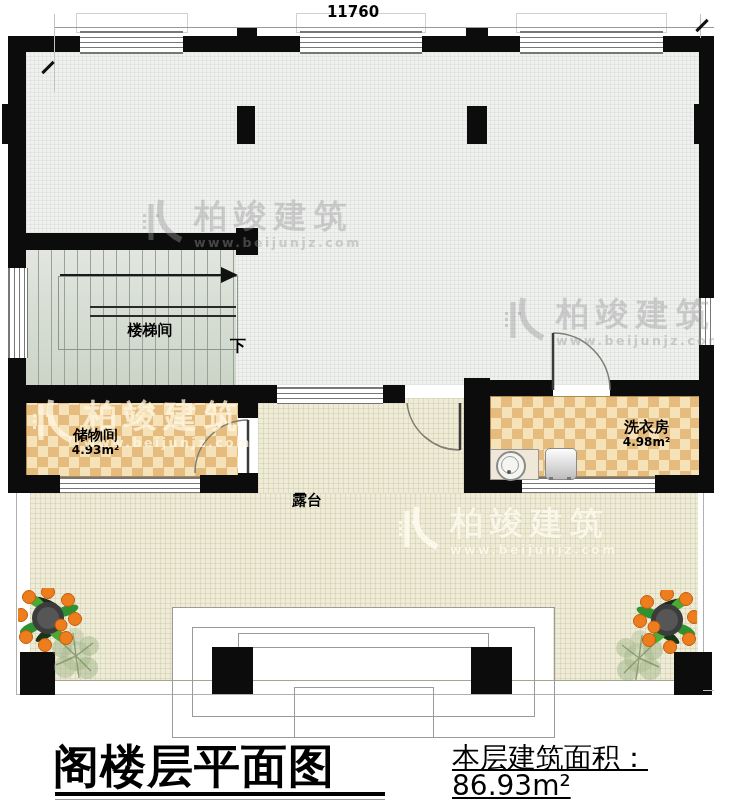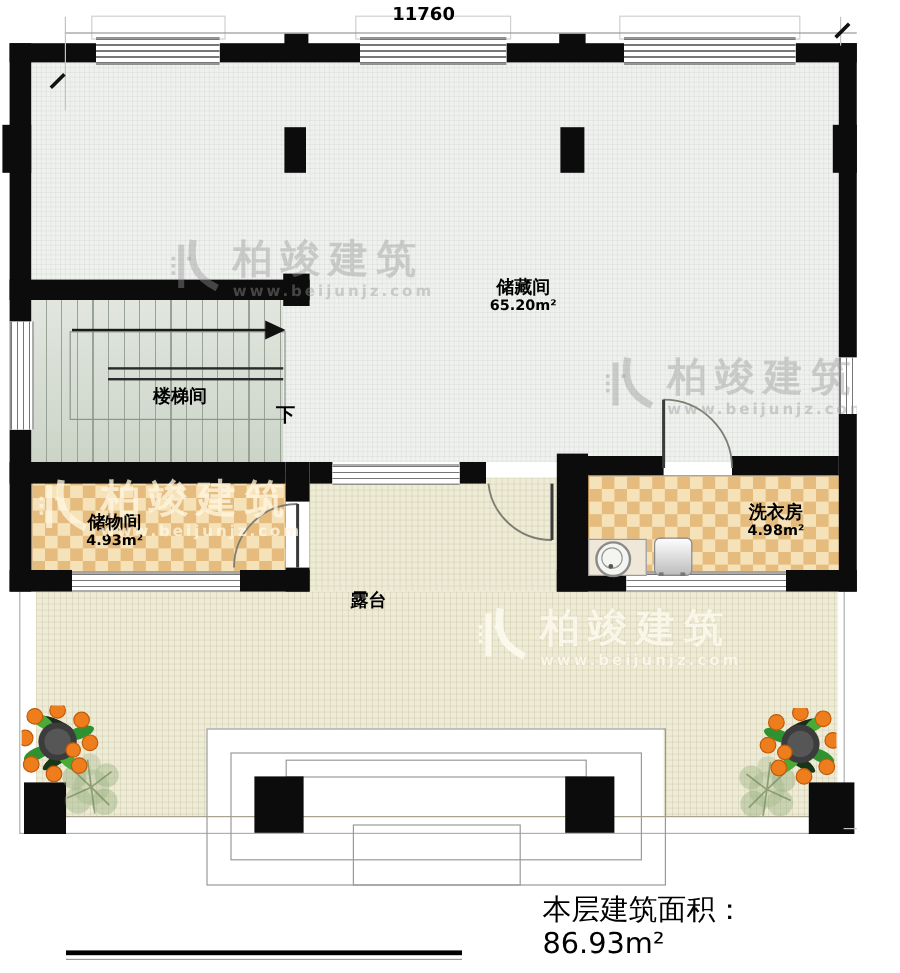--- a/index.html
+++ b/index.html
@@ -60,21 +60,21 @@
   .counter{position:absolute;background:#efe8d8;border:1px solid #999;z-index:6;}
   .basin{position:absolute;border-radius:50%;border:2px solid #8a8a8a;background:#f4f4f0;z-index:7;}
   .basin-in{position:absolute;border-radius:50%;border:1px solid #9a9a9a;z-index:8;}
   .dot{position:absolute;border-radius:50%;background:#555;z-index:9;}
   .washer{position:absolute;border-radius:5px;border:1px solid #8a8a8a;
     background:linear-gradient(180deg,#fdfdfd,#bdbdbd);z-index:6;}
   .foot{position:absolute;width:4px;height:3px;background:#777;z-index:7;}
   
   .tb-title{position:absolute;font-size:46px;font-weight:bold;letter-spacing:1px;z-index:8;}
   .tb-scale{position:absolute;font-size:33px;z-index:8;}
-  .tb-info{position:absolute;font-size:24px;line-height:28px;z-index:8;}
+  .tb-info{position:absolute;font-size:28px;line-height:28px;z-index:8;text-decoration:underline;}
   .rule{position:absolute;background:#000;z-index:8;}
   svg.overlay{position:absolute;left:0;top:0;z-index:6;pointer-events:none;}
   .plant{position:absolute;z-index:7;}
 </style>
 </head>
 <body>
 
 <div class="page">
 
   <div class="dim-label" style="left:305px;top:3px;width:96px;">11760</div>
@@ -289,39 +289,36 @@
         <rect x="3" y="22" width="3" height="3" fill="currentColor"></rect>
       <rect x="3" y="28" width="3" height="3" fill="currentColor"></rect>
         <rect x="16" y="16" width="3" height="3" fill="currentColor"></rect>
     </svg>
     <div class="wm-text">
       <div class="wm-brand">柏竣建筑</div>
       <div class="wm-site">www.beijunjz.com</div>
     </div>
   </div>
 
-  <div class="room-label" style="left:386px;top:231px;width:100px;">
-    <div class="room-name">储藏间</div>
-    <div class="room-area">65.20m²</div>
-  </div>
   <div class="room-label" style="left:108px;top:322px;width:84px;">
     <div class="room-name">楼梯间</div>
   </div>
   <div class="small-bold" style="left:230px;top:336px;">下</div>
   <div class="room-label" style="left:48px;top:427px;width:95px;">
     <div class="room-name">储物间</div>
     <div class="room-area">4.93m²</div>
   </div>
   <div class="room-label" style="left:599px;top:419px;width:95px;">
     <div class="room-name">洗衣房</div>
     <div class="room-area">4.98m²</div>
   </div>
   <div class="room-label" style="left:272px;top:492px;width:70px;">
     <div class="room-name">露台</div>
   </div>
 
+  <div class="tb-title" style="left:53px;top:736px;">阁楼层平面图</div>
   <div class="rule" style="left:55px;top:792px;width:330px;height:4px;"></div>
   <div class="rule" style="left:55px;top:799px;width:330px;height:1px;background:#999;"></div>
   <div class="tb-info" style="left:452px;top:744px;">
     <div><span>本层建筑面积：</span><span>86.93m²</span></div>
   </div>
 
 </div>
 
 </body></html>

